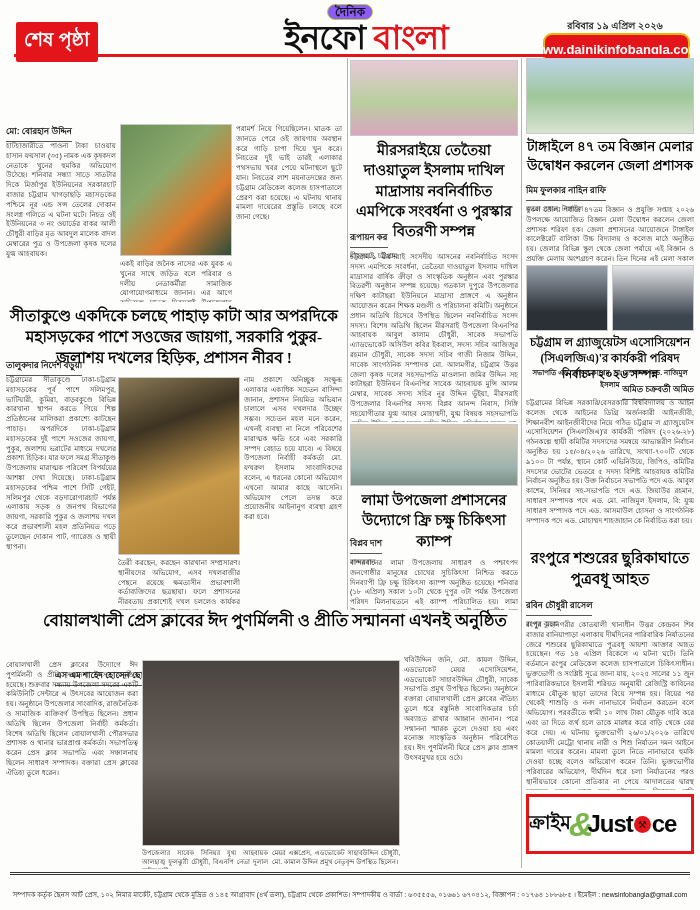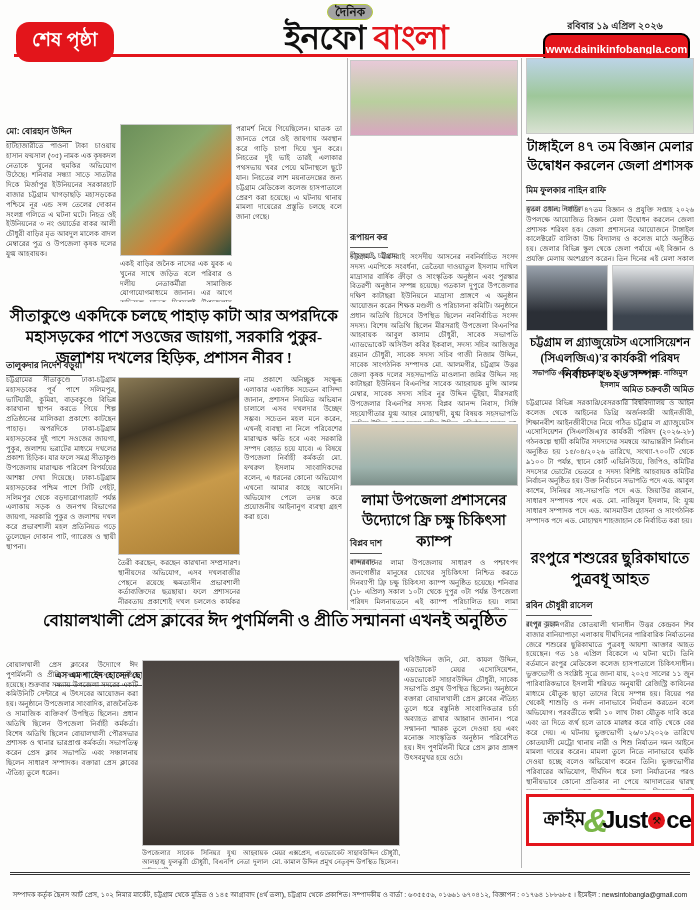--- a/index.html
+++ b/index.html
@@ -3,30 +3,30 @@
 <meta charset="utf-8">
 <style>
   * { margin:0; padding:0; box-sizing:border-box; }
   html,body { background:#e9e9e9; }
   body { font-family:"Liberation Sans","DejaVu Sans",sans-serif; }
   .page { position:relative; width:700px; height:910px; background:#fdfdfc; margin:0 auto; overflow:hidden; }
   .abs { position:absolute; }
 
   
   .page-badge { left:16px; top:22px; background:#e3151b; color:#fff; font-weight:bold;
-    font-size:19px; padding:3px 16px 5px; border-radius:13px; }
+    font-size:19px; padding:3px 8px 5px; border-radius:2px; }
   .masthead { left:200px; top:3px; width:300px; text-align:center; line-height:1; }
   .masthead-prefix { display:inline-block; font-size:12px; font-weight:bold; color:#111;
-    border:1px solid #b9cf3a; border-radius:8px; padding:1px 7px; background:#a3a3a3; }
+    border:1px solid #b9cf3a; border-radius:8px; padding:1px 7px; background:#8b5cf6; }
   .masthead-main { margin-top:1px; font-size:33px; font-weight:bold; letter-spacing:-1px; }
   .masthead-w1 { color:#101010;margin-left:32px; }
   .masthead-w2 { color:#e3151b; }
   .issue-date { left:540px; top:19px; width:150px; text-align:center; font-size:9.5px; font-weight:bold; color:#222; }
   .website-pill { left:543px; top:33px; width:147px; height:32px; background:#e3151b;
-    border:2px solid #000000; border-radius:9px; color:#fff; font-weight:bold; font-size:11px;
+    border:2px solid #eab308; border-radius:9px; color:#fff; font-weight:bold; font-size:13px;
     display:flex; align-items:center; justify-content:center; }
   .top-rule { left:14px; top:54px; width:672px; height:3px; background:#e3151b; }
 
   
   .vrule { width:1px; background:#b5b5b5; }
   .headline { font-weight:bold; color:#050505; text-align:center; font-family:"Liberation Serif","DejaVu Serif",serif; }
   .byline-name { display:inline-block; font-size:8.5px; font-weight:bold; color:#111;
     border-bottom:1px solid #555; padding-bottom:2px; }
   .byline-sub { font-size:7px; color:#222; margin-top:2px; }
   .body-text { font-size:7px; line-height:1.4; color:#1a1a1a; text-align:justify; overflow:hidden; }
@@ -35,22 +35,22 @@
   .ph1 { background:linear-gradient(135deg,#6b8f5a 0%,#8aa96b 38%,#d97b2e 68%,#2e4d3a 100%); }
   .ph2 { background:linear-gradient(160deg,#8a7a55 0%,#3d3322 28%,#c89a4a 62%,#a87c33 100%); }
   .ph3 { background:linear-gradient(180deg,#4a4440 0%,#6a625c 55%,#3a332e 100%); }
   .ph4 { background:linear-gradient(180deg,#e8c9d8 0%,#b9cf9e 55%,#d9a6c0 100%); }
   .ph5 { background:linear-gradient(180deg,#d8cdb8 0%,#9fb4ae 70%,#7c8f89 100%); }
   .ph6 { background:linear-gradient(180deg,#bcd4e6 0%,#9ec79a 50%,#d9e2d2 100%); }
   .ph7a { background:linear-gradient(180deg,#9aa3ad 0%,#2b2f36 72%); }
   .ph7b { background:linear-gradient(180deg,#e4e6e8 0%,#3c444e 78%); }
 
   
-  .justice-box { left:526px; top:794px; width:168px; height:52px; background:#fff;
-    border:3px solid #e3151b; display:flex; align-items:center; justify-content:flex-end; }
+  .justice-box { left:526px; top:794px; width:168px; height:60px; background:#fff;
+    border:3px solid #e3151b; display:flex; align-items:center; justify-content:flex-start; }
   .justice-inner { position:relative; display:flex; align-items:center; }
   .crime-word { font-size:19px; font-weight:bold; color:#0a0a0a; margin-right:2px; }
   .amp { font-size:34px; font-style:italic; font-weight:bold; color:#7ab648; margin:0 -6px 0 -4px; line-height:1; }
   .just-word { font-size:24px; font-weight:900; letter-spacing:-1px; color:#0a0a0a; }
   .gavel-circle { width:17px; height:17px; border-radius:50%; background:#e3151b; color:#1a1205;
     display:flex; align-items:center; justify-content:center; font-size:10px; margin:0 1px; }
 
   
   .footer-rule { left:10px; top:872px; width:680px; height:3px; border-top:1px solid #333; border-bottom:1px solid #333; }
   .footer-line1 { left:10px; top:878px; width:680px; text-align:center; font-size:7.6px; font-weight:bold; color:#111; }
@@ -99,20 +99,21 @@
   <div class="abs" style="left:55px;top:664px;width:160px;">
     <span class="byline-name">এস এম শাহেদ হোসেন ছোটন</span>
   </div>
   <div class="abs body-text" style="left:6px;top:660px;width:132px;height:208px;">বোয়ালখালী প্রেস ক্লাবের উদ্যোগে ঈদ পুণর্মিলনী ও প্রীতি সন্মাননা উৎসব অনুষ্ঠিত হয়েছে। শুক্রবার সন্ধ্যায় উপজেলা সদরের একটি কমিউনিটি সেন্টারে এ উৎসবের আয়োজন করা হয়। অনুষ্ঠানে উপজেলার সাংবাদিক, রাজনৈতিক ও সামাজিক ব্যক্তিবর্গ উপস্থিত ছিলেন। প্রধান অতিথি ছিলেন উপজেলা নির্বাহী কর্মকর্তা। বিশেষ অতিথি ছিলেন বোয়ালখালী পৌরসভার প্রশাসক ও থানার ভারপ্রাপ্ত কর্মকর্তা। সভাপতিত্ব করেন প্রেস ক্লাব সভাপতি এবং সঞ্চালনায় ছিলেন সাধারণ সম্পাদক। বক্তারা প্রেস ক্লাবের ঐতিহ্য তুলে ধরেন।</div>
   <div class="abs photo ph3" style="left:142px;top:660px;width:258px;height:186px;"></div>
   <div class="abs caption-text" style="left:142px;top:849px;width:126px;height:20px;">উপজেলার সাবেক সিনিয়র যুগ্ম আহবায়ক আলহাজ্ব ফুলঝুরী চৌধুরী, বিএনপি নেতা দুলাল অহিদ ঝুন্টু,</div>
   <div class="abs caption-text" style="left:272px;top:849px;width:128px;height:20px;">মেয়র এক্সপ্রেস, এডভোকেট সাহাবউদ্দিন চৌধুরী, মো. কামাল উদ্দিন প্রমুখ নেতৃবৃন্দ উপস্থিত ছিলেন।</div>
   <div class="abs body-text" style="left:404px;top:655px;width:114px;height:213px;">খবিউদ্দিন জনি, মো. কাযল উদ্দিন, এডভোকেট মেয়র এসোসিয়েশন, এডভোকেট সাহাবউদ্দিন চৌধুরী, সাবেক সভাপতি প্রমুখ উপস্থিত ছিলেন। অনুষ্ঠানে বক্তারা বোয়ালখালী প্রেস ক্লাবের ঐতিহ্য তুলে ধরে বস্তুনিষ্ঠ সাংবাদিকতার চর্চা অব্যাহত রাখার আহ্বান জানান। পরে সন্মাননা স্মারক তুলে দেওয়া হয় এবং মনোজ্ঞ সাংস্কৃতিক অনুষ্ঠান পরিবেশিত হয়। ঈদ পুণর্মিলনী ঘিরে প্রেস ক্লাব প্রাঙ্গণ উৎসবমুখর হয়ে ওঠে।</div>
 
   <div class="abs photo ph4" style="left:350px;top:60px;width:168px;height:76px;"></div>
+  <div class="abs headline" style="left:350px;top:140px;width:168px;font-size:14.5px;line-height:1.4;">মীরসরাইয়ে তেতৈয়া দাওয়াতুল ইসলাম দাখিল মাদ্রাসায় নবনির্বাচিত এমপিকে সংবর্ধনা ও পুরস্কার বিতরণী সম্পন্ন</div>
   <div class="abs" style="left:350px;top:226px;width:168px;">
     <span class="byline-name">রূপায়ন কর</span>
     <div class="byline-sub">মীরসরাই, চট্টগ্রাম</div>
   </div>
   <div class="abs body-text" style="left:350px;top:252px;width:168px;height:170px;">চট্টগ্রাম-১ মীরসরাই সংসদীয় আসনের নবনির্বাচিত সংসদ সদস্য এমপিকে সংবর্ধনা, তেতৈয়া দাওয়াতুল ইসলাম দাখিল মাদ্রাসার বার্ষিক ক্রীড়া ও সাংস্কৃতিক অনুষ্ঠান এবং পুরস্কার বিতরণী অনুষ্ঠান সম্পন্ন হয়েছে। গতকাল দুপুরে উপজেলার দক্ষিণ কাটাছরা ইউনিয়নে মাদ্রাসা প্রাঙ্গণে এ অনুষ্ঠান আয়োজন করেন শিক্ষক মণ্ডলী ও পরিচালনা কমিটি। অনুষ্ঠানে প্রধান অতিথি হিসেবে উপস্থিত ছিলেন নবনির্বাচিত সংসদ সদস্য। বিশেষ অতিথি ছিলেন মীরসরাই উপজেলা বিএনপির আহবায়ক আবুল কালাম চৌধুরী, সাবেক সভাপতি এ্যাডভোকেট অসিউল কবির ইকবাল, সদস্য সচিব আজিজুর রহমান চৌধুরী, সাবেক সদস্য সচিব গাজী নিজাম উদ্দিন, সাবেক সাংগঠনিক সম্পাদক মো. আলমগীর, চট্টগ্রাম উত্তর জেলা কৃষক দলের সহসভাপতি মাওলানা জমির উদ্দিন সহ কাটাছরা ইউনিয়ন বিএনপির সাবেক আহবায়ক মুন্সি আলম মেম্বার, সাবেক সদস্য সচিব নুর উদ্দিন ভূঁইয়া, মীরসরাই উপজেলার বিএনপির সদস্য বিপ্লব আনন্দ নিবাস, সিঙ্গি সহযোগীতার যুগ্ম আহব মোহাম্মদী, যুগ্ম বিষয়ক সহসভাপতি সেলিম উদ্দিন, দাতা সদস্য অহিদ উদ্দিন, প্রতিষ্ঠাতা সদস্য মো. হুমায়ুন হোসেন, অফিসার্স সদস্য মো. সাইফুদ্দীন মাসুদ, মাদ্রাসার শিক্ষকবৃন্দ, পরিচালনা পরিষদের নেতৃবৃন্দসহ উপজেলা, ইউনিয়ন ও ওয়ার্ড পর্যায়ের বিএনপির নেতাকর্মীরা উপস্থিত ছিলেন। প্রধান অতিথির বক্তব্যে নবনির্বাচিত এমপি বলেন, পড়ালেখার পাশাপাশি ক্রীড়া ও সাংস্কৃতিক চর্চা শিক্ষার্থীদের মেধা ও মনন বিকাশে গুরুত্বপূর্ণ ভূমিকা রাখে। বার্ষিক ক্রীড়া ও সাংস্কৃতিক প্রতিযোগিতায় মোট ৬৫টি ইভেন্টে অংশগ্রহণকারী শিক্ষার্থীদের মধ্য থেকে সেরা ফলাফল ও সার্বিক উপস্থিতি অর্জনকারীদের মাঝে পুরস্কার বিতরণ করা হয়। ক্রীড়া প্রতিযোগিতার মধ্যে ছিল দৌড়, চকলেট দৌড়, বালিশ খেলা, মোরগ লড়াই ও মজার খেলা। প্রাণবন্ত আয়োজনের মধ্য দিয়ে অনুষ্ঠানটি সফলভাবে সম্পন্ন হয়।</div>
 
   <div class="abs photo ph5" style="left:350px;top:424px;width:168px;height:62px;"></div>
   <div class="abs headline" style="left:350px;top:490px;width:168px;font-size:14.5px;line-height:1.4;">লামা উপজেলা প্রশাসনের উদ্যোগে ফ্রি চক্ষু চিকিৎসা ক্যাম্প</div>
   <div class="abs" style="left:350px;top:532px;width:168px;">
     <span class="byline-name">বিপ্লব দাশ</span>

